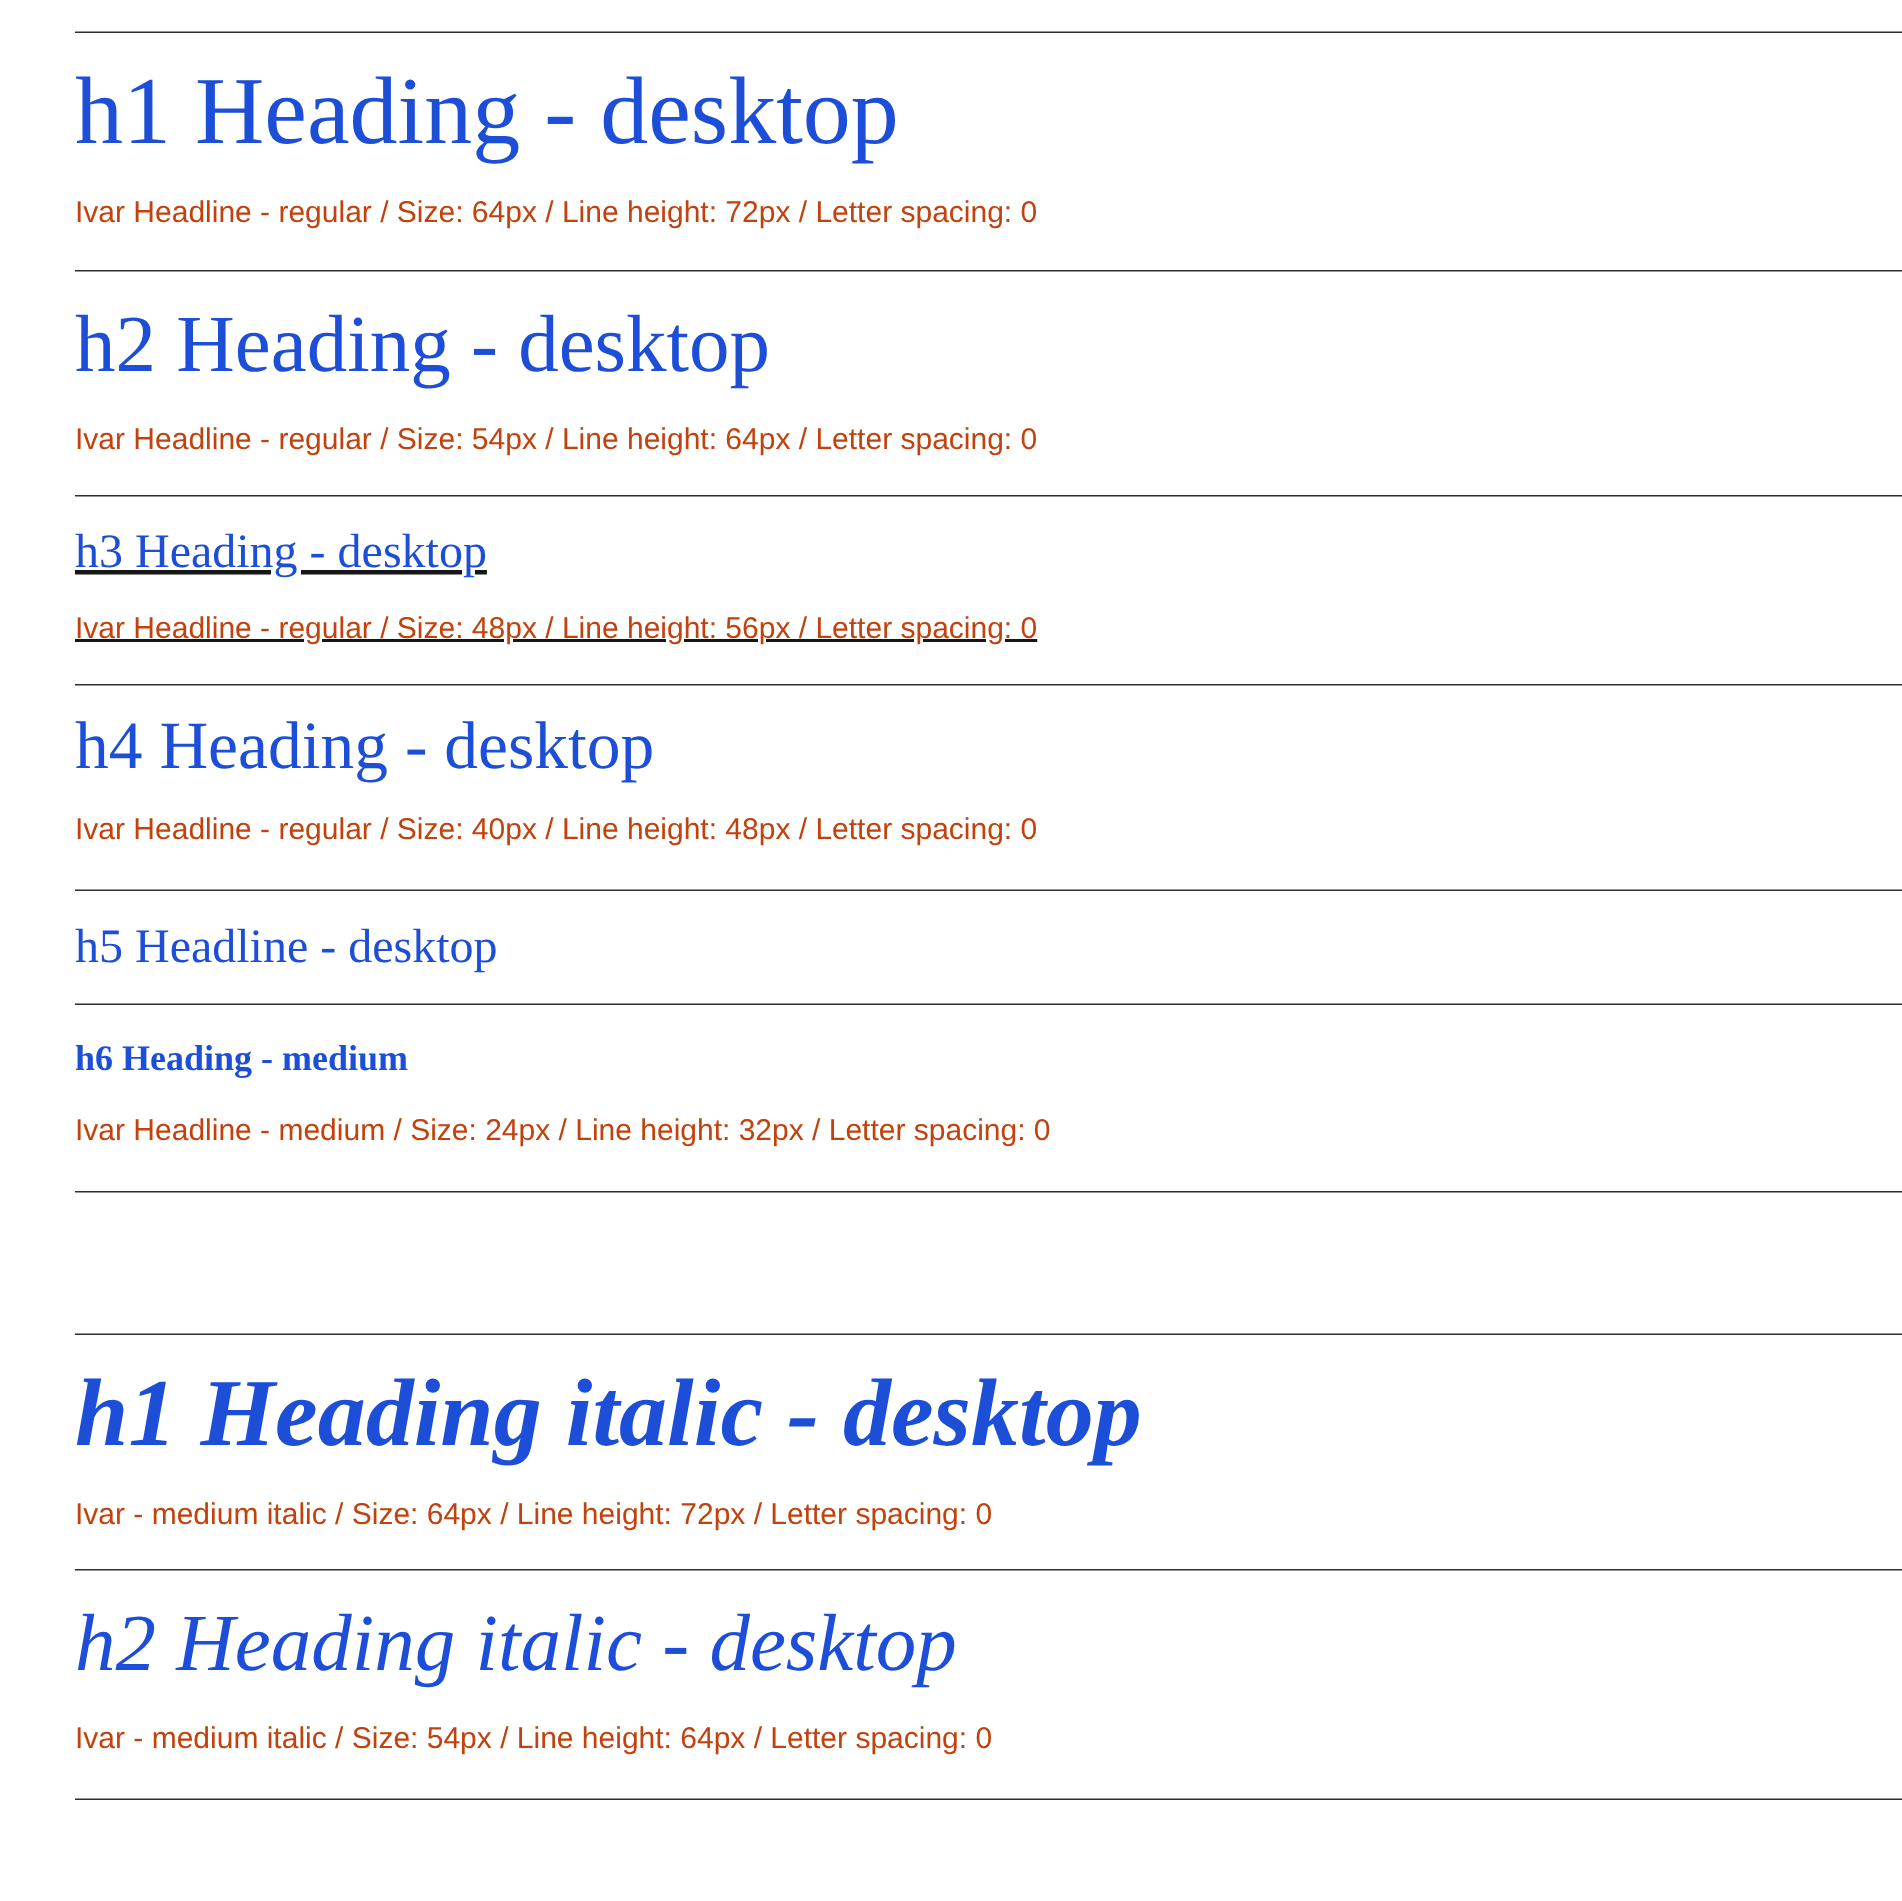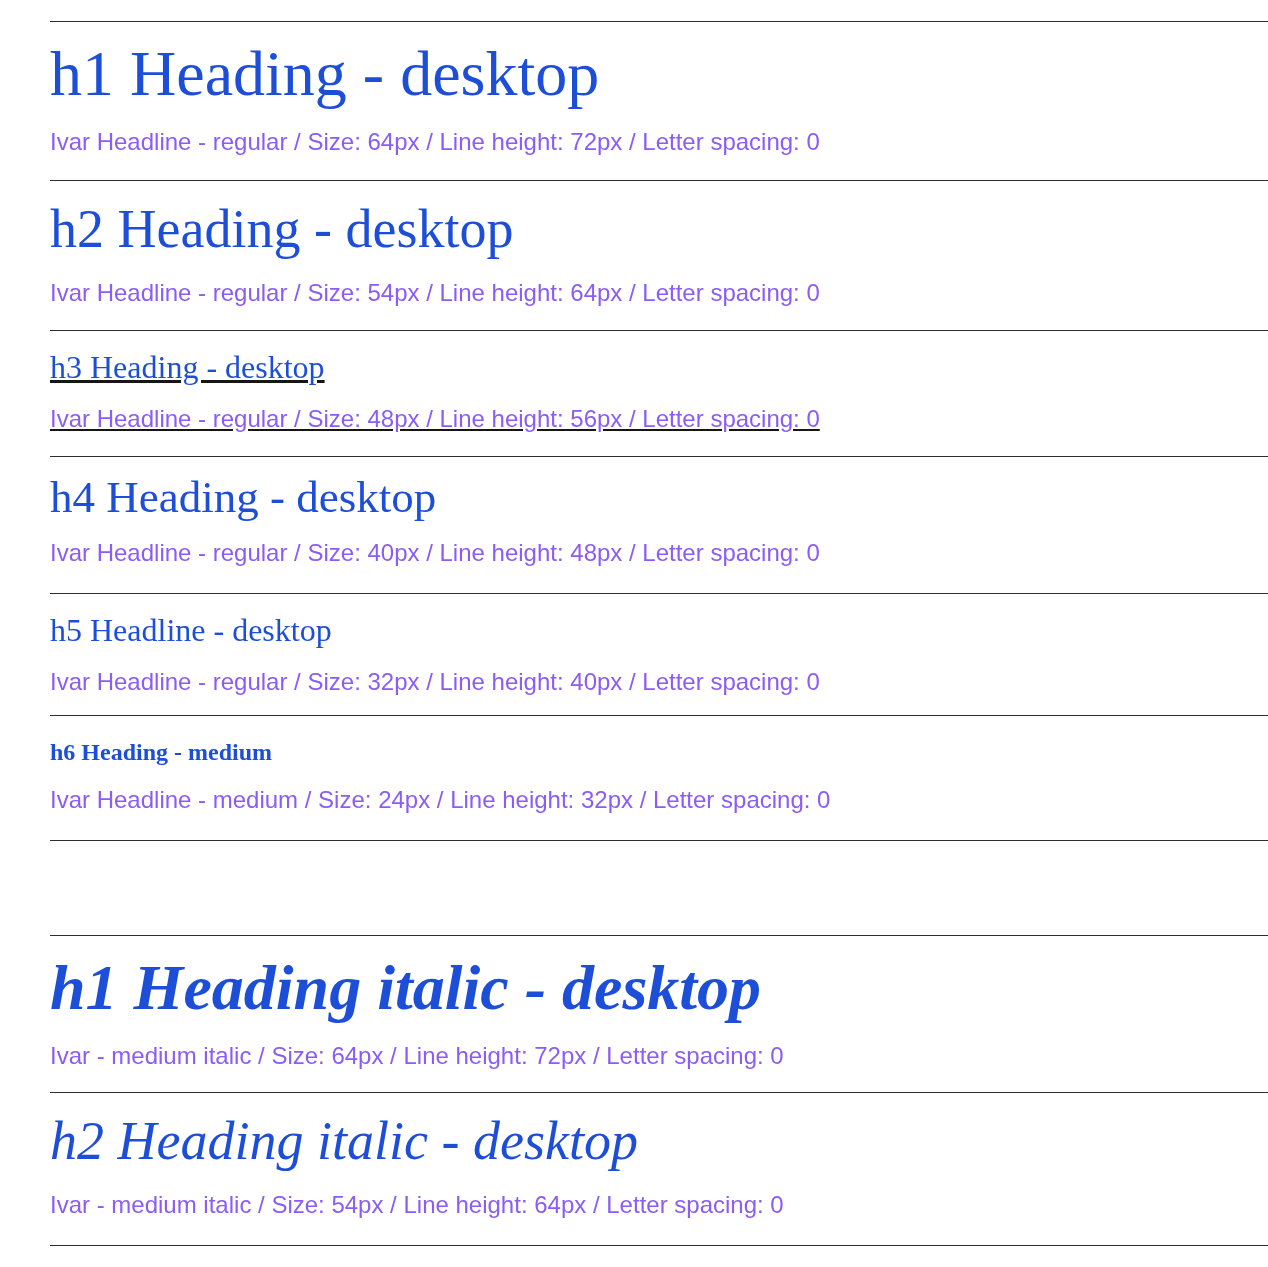--- a/index.html
+++ b/index.html
@@ -37,23 +37,23 @@
   .hd-h1 { font-size: 64px; line-height: 72px; }
   .hd-h2 { font-size: 54px; line-height: 64px; }
   .hd-h3 { font-size: 32px; line-height: 40px; }
   .hd-h4 { font-size: 45px; line-height: 48px; }
   .hd-h5 { font-size: 32px; line-height: 40px; }
   .hd-h6 { font-size: 24px; line-height: 32px; font-weight: 700; }
   .hd-italic-h1 { font-size: 64px; line-height: 72px; font-style: italic; font-weight: 600; }
   .hd-italic-h2 { font-size: 54px; line-height: 64px; font-style: italic; font-weight: 400; }
   .meta {
     margin: 18px 0 0 0;
-    font-size: 24px;
+    font-size: 20px;
     line-height: 28px;
-    color: #8b5cf6;
+    color: #c2410c;
     letter-spacing: 0;
   }
   
   .s1 { padding-bottom: 24px; }
   .s2 { padding-bottom: 23px; }
   .s3 { padding-bottom: 23px; text-decoration: underline; }
   .s4 { padding-bottom: 26px; }
   .s5 { padding-bottom: 19px; }
   .s6 { padding-top: 20px; padding-bottom: 26px; }
   .s7 { padding-bottom: 22px; }
@@ -81,21 +81,20 @@
       <p class="meta">Ivar Headline - regular / Size: 48px / Line height: 56px / Letter spacing: 0</p>
     </section>
 
     <section class="spec s4">
       <h4 class="hd hd-h4">h4 Heading - desktop</h4>
       <p class="meta">Ivar Headline - regular / Size: 40px / Line height: 48px / Letter spacing: 0</p>
     </section>
 
     <section class="spec s5">
       <h5 class="hd hd-h5">h5 Headline - desktop</h5>
-      <p class="meta">Ivar Headline - regular / Size: 32px / Line height: 40px / Letter spacing: 0</p>
     </section>
 
     <section class="spec s6">
       <h6 class="hd hd-h6">h6 Heading - medium</h6>
       <p class="meta">Ivar Headline - medium / Size: 24px / Line height: 32px / Letter spacing: 0</p>
     </section>
 
   </div>
 
   <div class="group-gap"></div>

